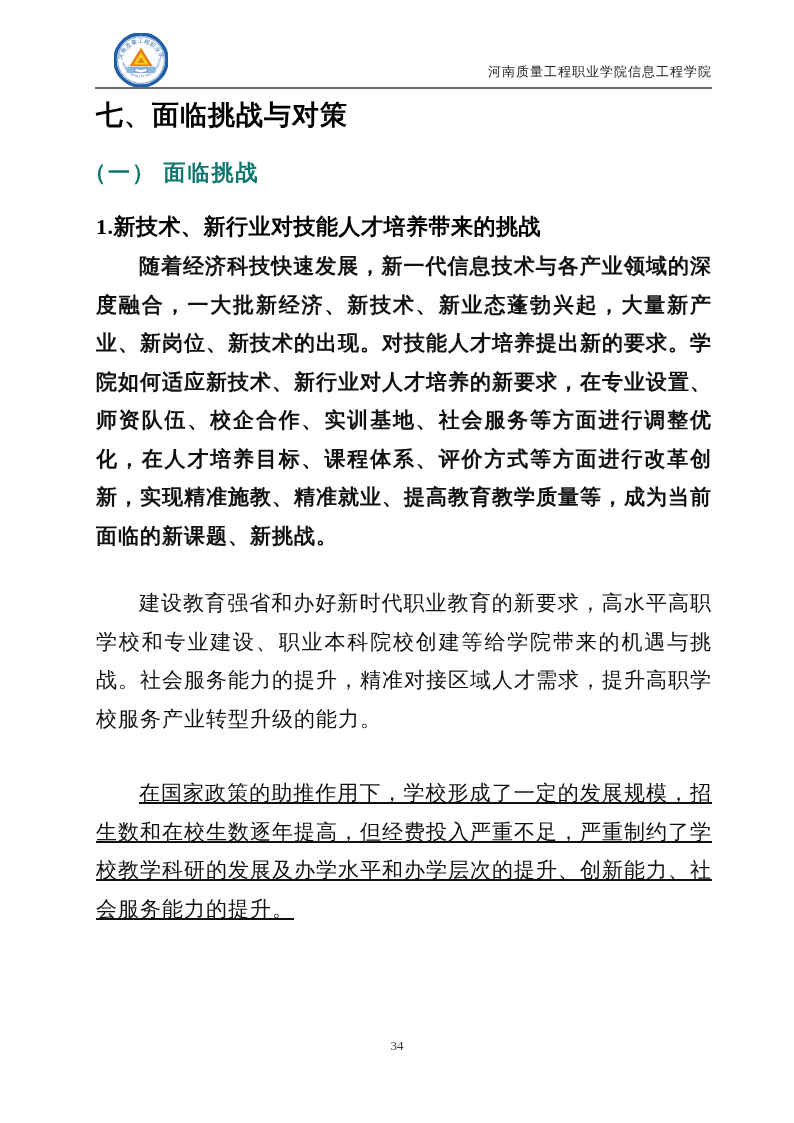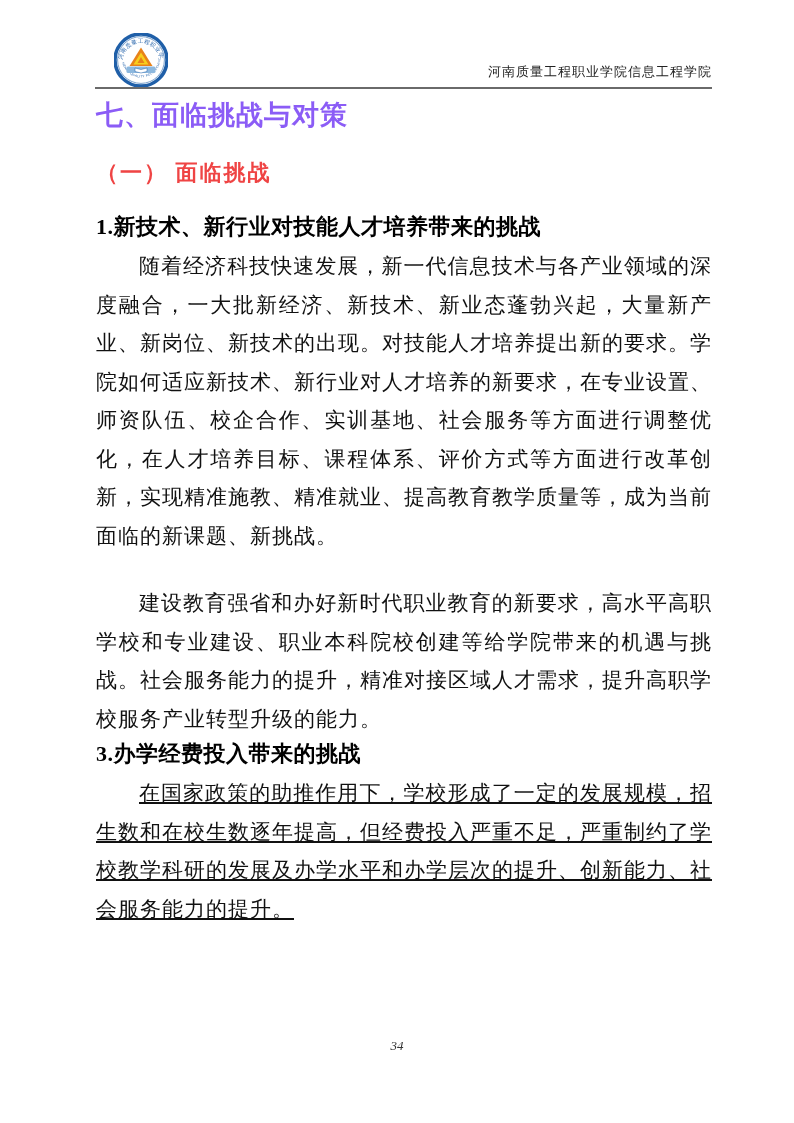--- a/index.html
+++ b/index.html
@@ -14,48 +14,48 @@
     font-size:13px; letter-spacing:1px; color:#222222; white-space:nowrap;
   }
   .header-rule {
     position:absolute; top:87px; left:95px; width:617px; height:2px;
     background:#6a6a6a;
   }
   
   .doc-title {
     position:absolute; left:96px; top:97px; margin:0;
     font-family:Liberation Serif, serif;
-    font-size:27px; font-weight:bold; letter-spacing:1px; color:#8b5cf6;
+    font-size:27px; font-weight:bold; letter-spacing:1px; color:#000000;
   }
   .doc-subtitle {
-    position:absolute; left:96px; top:158px; margin:0;
-    font-size:22px; font-weight:bold; letter-spacing:2px; color:#ef4444;
+    position:absolute; left:84px; top:158px; margin:0;
+    font-size:22px; font-weight:bold; letter-spacing:2px; color:#0f766e;
   }
   .sec-heading {
     position:absolute; left:96px; margin:0;
     font-size:22px; font-weight:bold; letter-spacing:0.5px; color:#000000;
     white-space:nowrap;
     text-align:center;
   }
   
   .sec-body {
     position:absolute; left:96px; width:616px; margin:0;
     font-size:21px; line-height:38.5px; letter-spacing:1px;
     text-align:justify; text-indent:43px; color:#111111;
   }
   #sec1-heading { top:212px; }
-  #sec1-body    { top:247px; }
+  #sec1-body    { top:247px;font-weight:bold; }
   #sec2-heading { top:550px; }
   #sec2-body    { top:584px; }
   #sec3-heading { top:739px; }
   #sec3-body    { top:774px;text-decoration:underline; }
   
   .page-number {
     position:absolute; top:1038px; left:0; width:100%;
-    text-align:center; font-size:13px; color:#333333; margin:0;font-style:italic;
+    text-align:center; font-size:13px; color:#333333; margin:0;
   }
 </style>
 </head>
 <body>
 
 <div class="page">
 
   <div class="logo">
     <svg viewBox="0 0 54 54" width="54" height="54">
       <circle cx="27" cy="27" r="26" fill="#ffffff" stroke="#1f5fa8" stroke-width="3.5"></circle>
@@ -84,18 +84,17 @@
 
   <h1 class="doc-title">七、面临挑战与对策</h1>
 
   <h2 class="doc-subtitle">（一） 面临挑战</h2>
 
   <h3 class="sec-heading" id="sec1-heading">1.新技术、新行业对技能人才培养带来的挑战</h3>
   <p class="sec-body" id="sec1-body">随着经济科技快速发展，新一代信息技术与各产业领域的深度融合，一大批新经济、新技术、新业态蓬勃兴起，大量新产业、新岗位、新技术的出现。对技能人才培养提出新的要求。学院如何适应新技术、新行业对人才培养的新要求，在专业设置、师资队伍、校企合作、实训基地、社会服务等方面进行调整优化，在人才培养目标、课程体系、评价方式等方面进行改革创新，实现精准施教、精准就业、提高教育教学质量等，成为当前面临的新课题、新挑战。</p>
 
   <p class="sec-body" id="sec2-body">建设教育强省和办好新时代职业教育的新要求，高水平高职学校和专业建设、职业本科院校创建等给学院带来的机遇与挑战。社会服务能力的提升，精准对接区域人才需求，提升高职学校服务产业转型升级的能力。</p>
 
-  <h3 class="sec-heading" id="sec3-heading">3.办学经费投入带来的挑战</h3>
   <p class="sec-body" id="sec3-body">在国家政策的助推作用下，学校形成了一定的发展规模，招生数和在校生数逐年提高，但经费投入严重不足，严重制约了学校教学科研的发展及办学水平和办学层次的提升、创新能力、社会服务能力的提升。</p>
 
   <p class="page-number">34</p>
 
 </div>
 
 </body></html>

